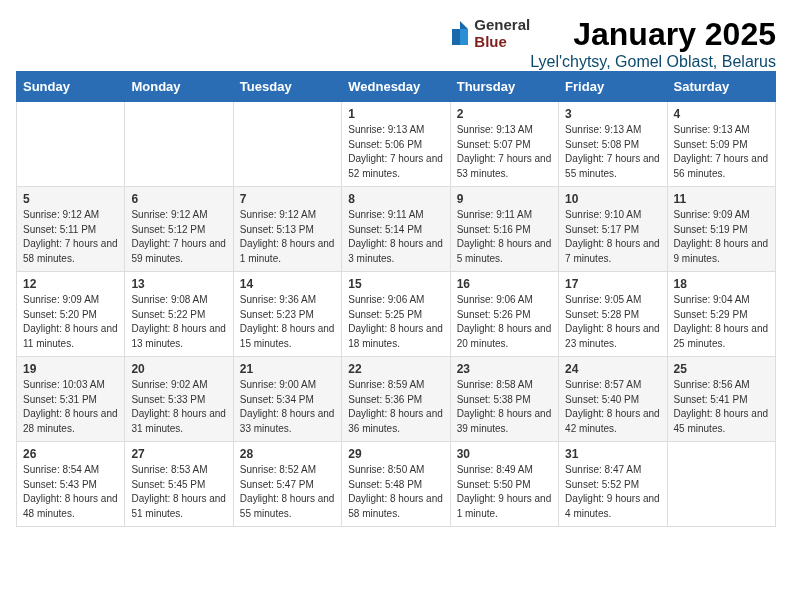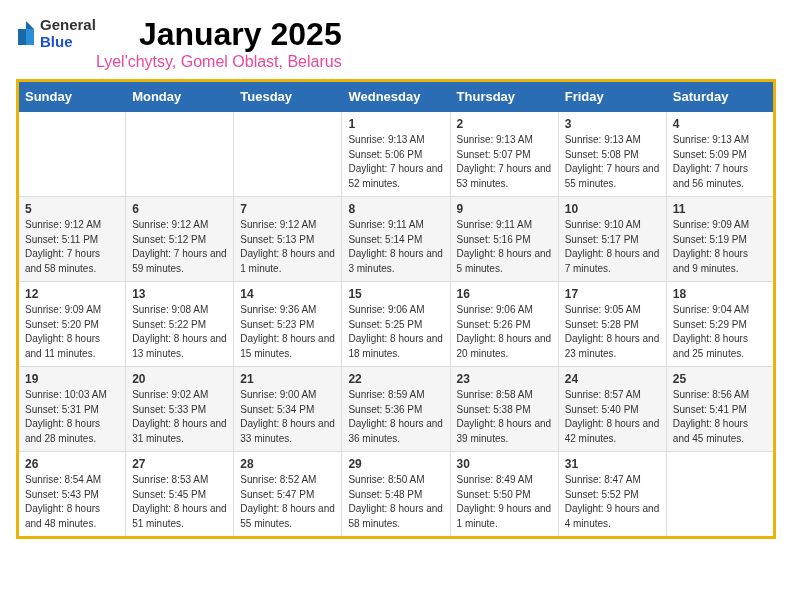--- a/index.html
+++ b/index.html
@@ -6,59 +6,58 @@
     body {
       font-family: Arial, Helvetica, sans-serif;
       background: #fff;
       width: 792px;
       min-height: 612px;
       padding: 16px;
     }
     .header-area {
       display: flex;
       align-items: flex-start;
-      justify-content: flex-start;
-      margin-bottom: 8px;
+      justify-content: flex-end;
     }
     .logo {
       display: flex;
       align-items: center;
       gap: 0;
     }
     .logo-text {
       display: flex;
       flex-direction: column;
       font-size: 15px;
       font-weight: bold;
       line-height: 1.15;
     }
     .logo-text span:first-child { color: #333; }
-    .logo-text span:last-child { color: #1d4ed8; }
+    .logo-text span:last-child { color: #7f1d1d; }
     .logo-icon {
       width: 20px;
       height: 28px;
       margin-right: 4px;
     }
     .title-area {
       text-align: right;
     }
     .title-area h1 {
       font-size: 32px;
       font-weight: bold;
       color: #000000;
     }
     .title-area h2 {
       font-size: 16px;
       font-weight: normal;
-      color: #ec4899;
+      color: #0c4a6e;
     }
     .calendar {
       width: 100%;
       border-collapse: collapse;
-      border: 3px solid #eab308;
+      border: 1px solid #eab308;
     }
     .calendar th {
       background-color: #2a6db5;
       color: #fff;
       text-align: left;
       padding: 7px 6px;
       font-size: 13px;
       font-weight: bold;
       border: 1px solid #2a6db5;
     }

